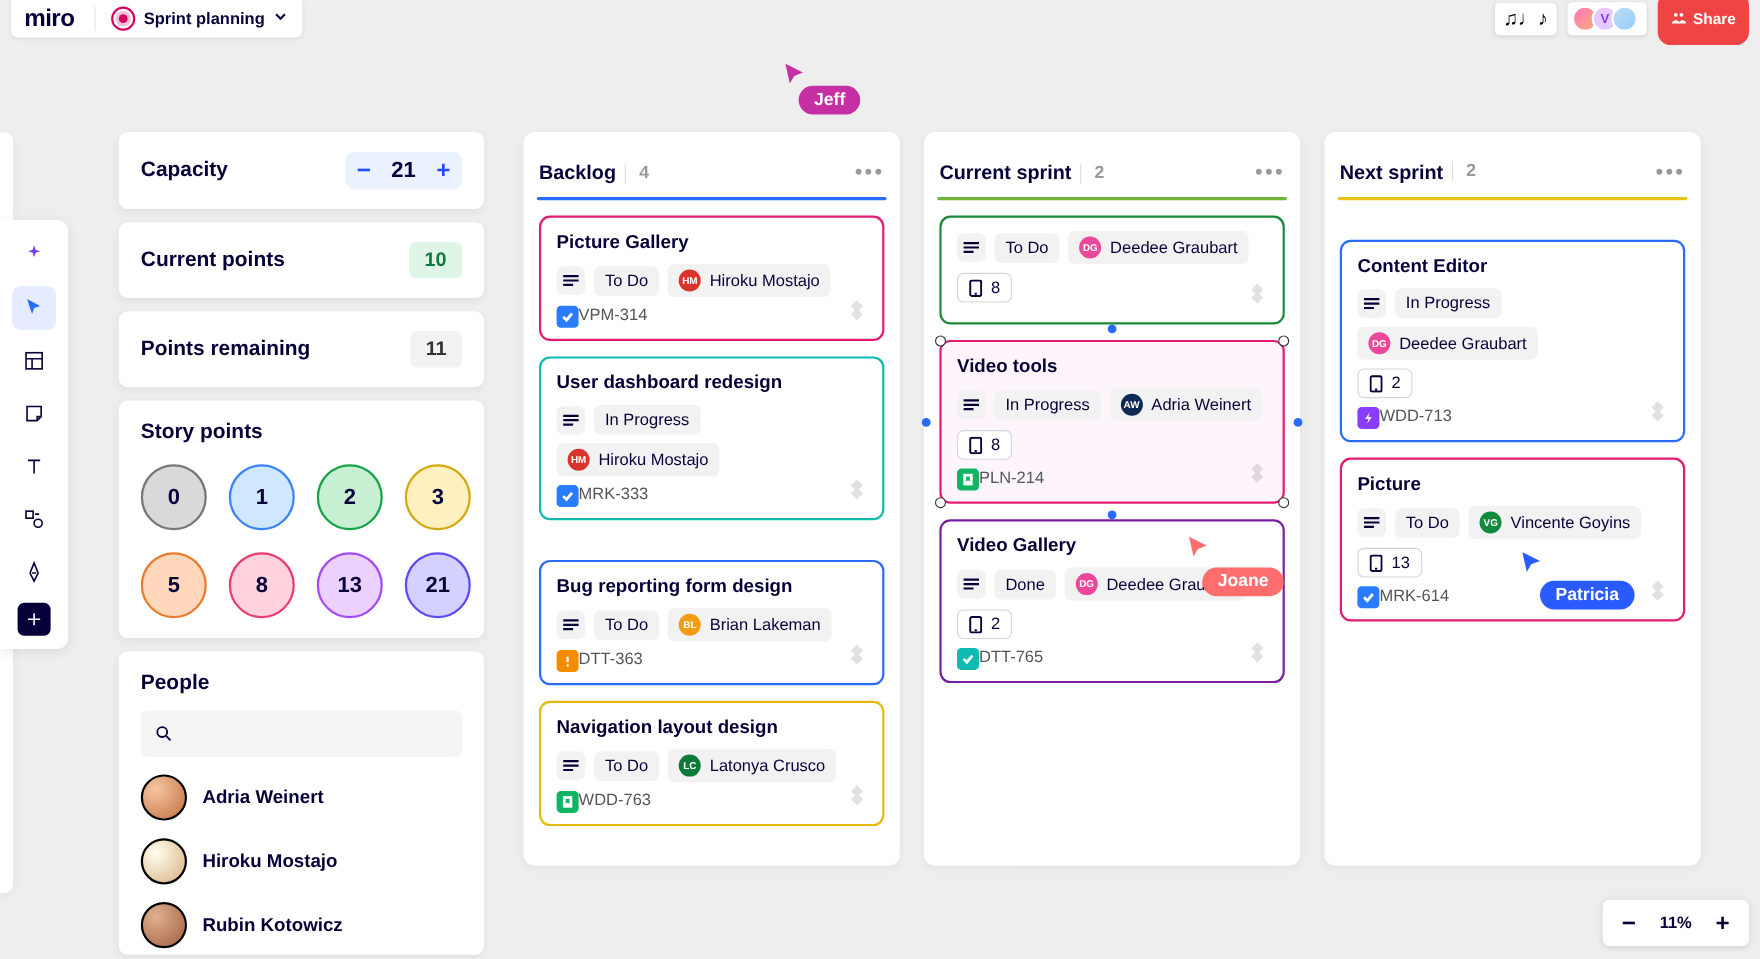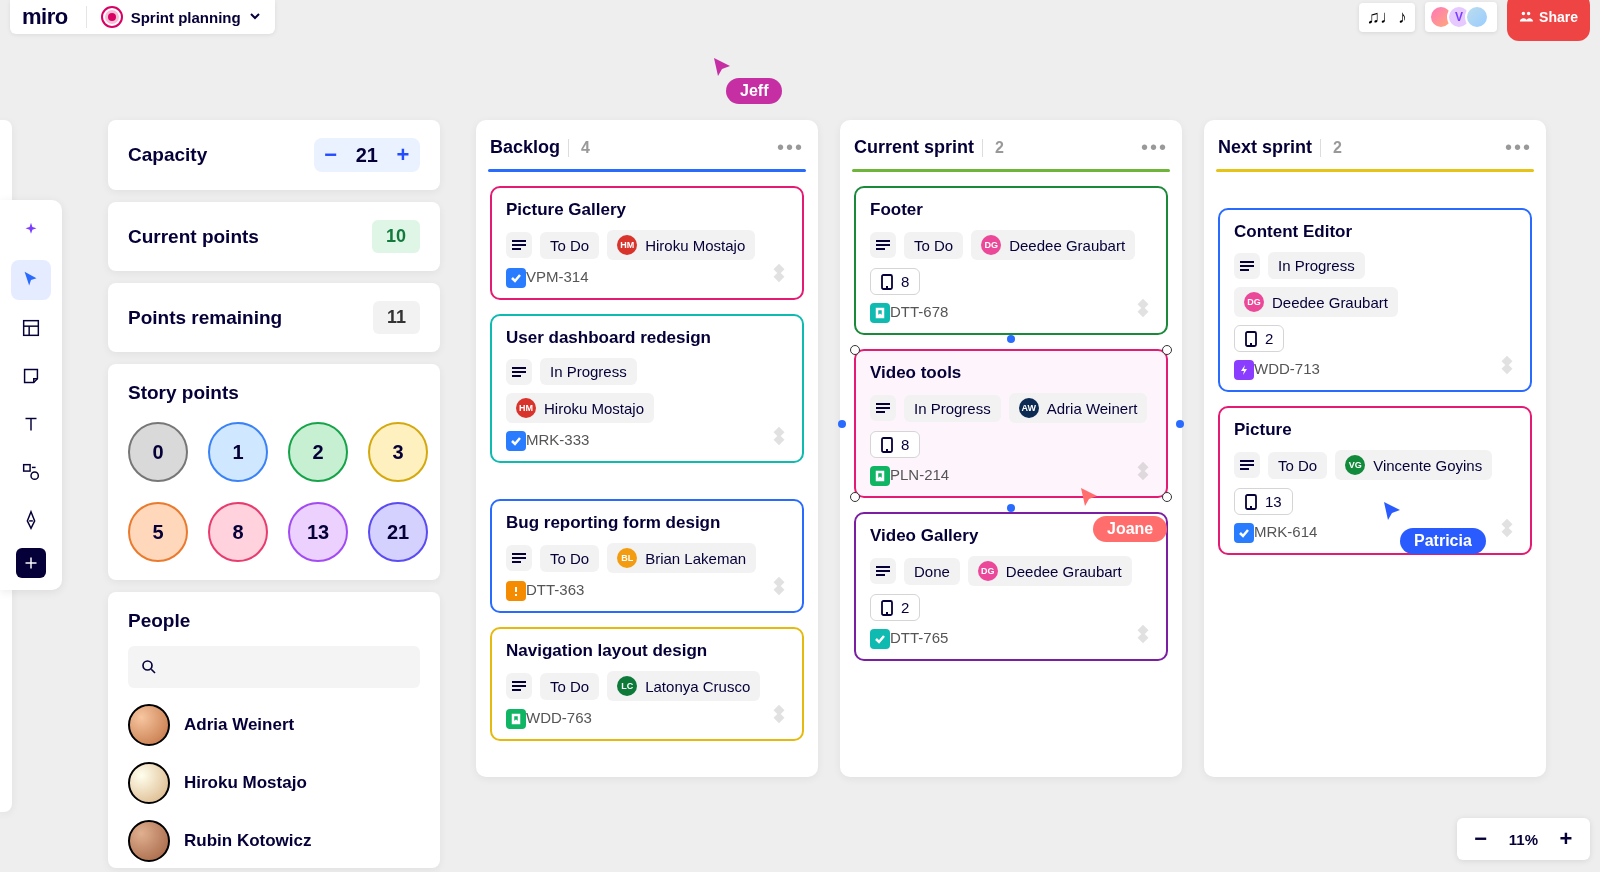--- a/index.html
+++ b/index.html
@@ -99,21 +99,21 @@
   .person-row{display:flex;align-items:center;gap:14px;margin-top:16px;}
   .person-row .av{width:42px;height:42px;border-radius:50%;border:2px solid;}
   .av-aw{border-color:#13c2b5;background:radial-gradient(circle at 30% 30%,#f7c6a0,#c07040);}
   .av-hm{border-color:#f2a8d4;background:radial-gradient(circle at 30% 30%,#ffe,#d8b080);}
   .av-rk{border-color:#f09040;background:radial-gradient(circle at 30% 30%,#e0b090,#a06040);}
   .person-row .nm{font-size:17px;font-weight:600;color:#050038;}
 
   
   .board{position:absolute;left:476px;top:120px;display:flex;gap:22px;}
   .column{width:342px;background:#fff;border-radius:10px;box-shadow:0 2px 8px rgba(0,0,0,.06);
-    padding:16px 14px 22px; position:relative;}
+    padding:26px 14px 22px; position:relative;}
   .col-head{display:flex;align-items:center;justify-content:space-between;margin-bottom:14px;}
   .col-title{font-size:18px;font-weight:800;color:#050038;}
   .col-count{font-size:16px;color:#999;margin-left:8px;border-left:1px solid #ddd;padding-left:12px;font-weight:600;}
   .col-menu{font-size:20px;color:#999;cursor:pointer;letter-spacing:2px;}
   .col-underline{height:3px;border-radius:2px;margin:-4px -2px 14px;}
   .ul-blue{background:#2a6bff;}
   .ul-green{background:#6fb53a;}
   .ul-yellow{background:#e6c317;}
 
   .card{border:2px solid;border-radius:10px;padding:12px 14px 10px;margin-bottom:14px;background:#fff;position:relative;}
@@ -471,21 +471,20 @@
     <div class="col-head">
       <div style="display:flex;align-items:center">
         <span class="col-title">Current sprint</span>
         <span class="col-count">2</span>
       </div>
       <span class="col-menu">•••</span>
     </div>
     <div class="col-underline ul-green"></div>
 
     <div class="card bc-green">
-      <div class="card-title">Footer</div>
       <div class="card-row">
         <div class="icon-desc">
             <svg viewBox="0 0 16 12">
               <line x1="1" y1="2" x2="15" y2="2"></line>
               <line x1="1" y1="6" x2="15" y2="6"></line>
               <line x1="1" y1="10" x2="10" y2="10"></line>
             </svg>
           </div>
         <div class="chip">
             <span>To Do</span>
@@ -496,29 +495,20 @@
         </div>
       </div>
       <div class="card-row">
         <div class="points-chip">
           <svg viewBox="0 0 12 16">
               <rect x="1" y="1" width="10" height="14" rx="1.5"></rect>
               <line x1="5" y1="13" x2="7" y2="13"></line>
             </svg>
           <span>8</span>
         </div>
-      </div>
-      <div class="issue-row">
-        <div class="issue-badge ib-book-teal">
-            <svg viewBox="0 0 12 12">
-              <rect x="3" y="2" width="6" height="8"></rect>
-              <path d="M3 10l3-2 3 2"></path>
-            </svg>
-          </div>
-        <span class="issue-key">DTT-678</span>
       </div>
       <div class="jira-icon"><svg viewBox="0 0 24 24">
             <path d="M12 2l6 6-6 6-6-6zM12 10l6 6-6 6-6-6z"></path>
           </svg></div>
     </div>
 
     <div class="card bc-magenta selected" style="position:relative">
       <div class="sel-handle sh-tl"></div>
       <div class="sel-handle sh-tr"></div>
       <div class="sel-handle sh-bl"></div>
@@ -603,21 +593,21 @@
         <span class="issue-key">DTT-765</span>
       </div>
       <div class="jira-icon"><svg viewBox="0 0 24 24">
             <path d="M12 2l6 6-6 6-6-6zM12 10l6 6-6 6-6-6z"></path>
           </svg></div>
     </div>
   </div>
 
   <div class="column">
     <div class="col-head">
-      <div style="display:flex;align-items:center">
+      <div style="display:flex;align-items:flex-start">
         <span class="col-title">Next sprint</span>
         <span class="col-count">2</span>
       </div>
       <span class="col-menu">•••</span>
     </div>
     <div class="col-underline ul-yellow"></div>
 
     <div class="card bc-blue">
       <div class="card-title">Content Editor</div>
       <div class="card-row">

